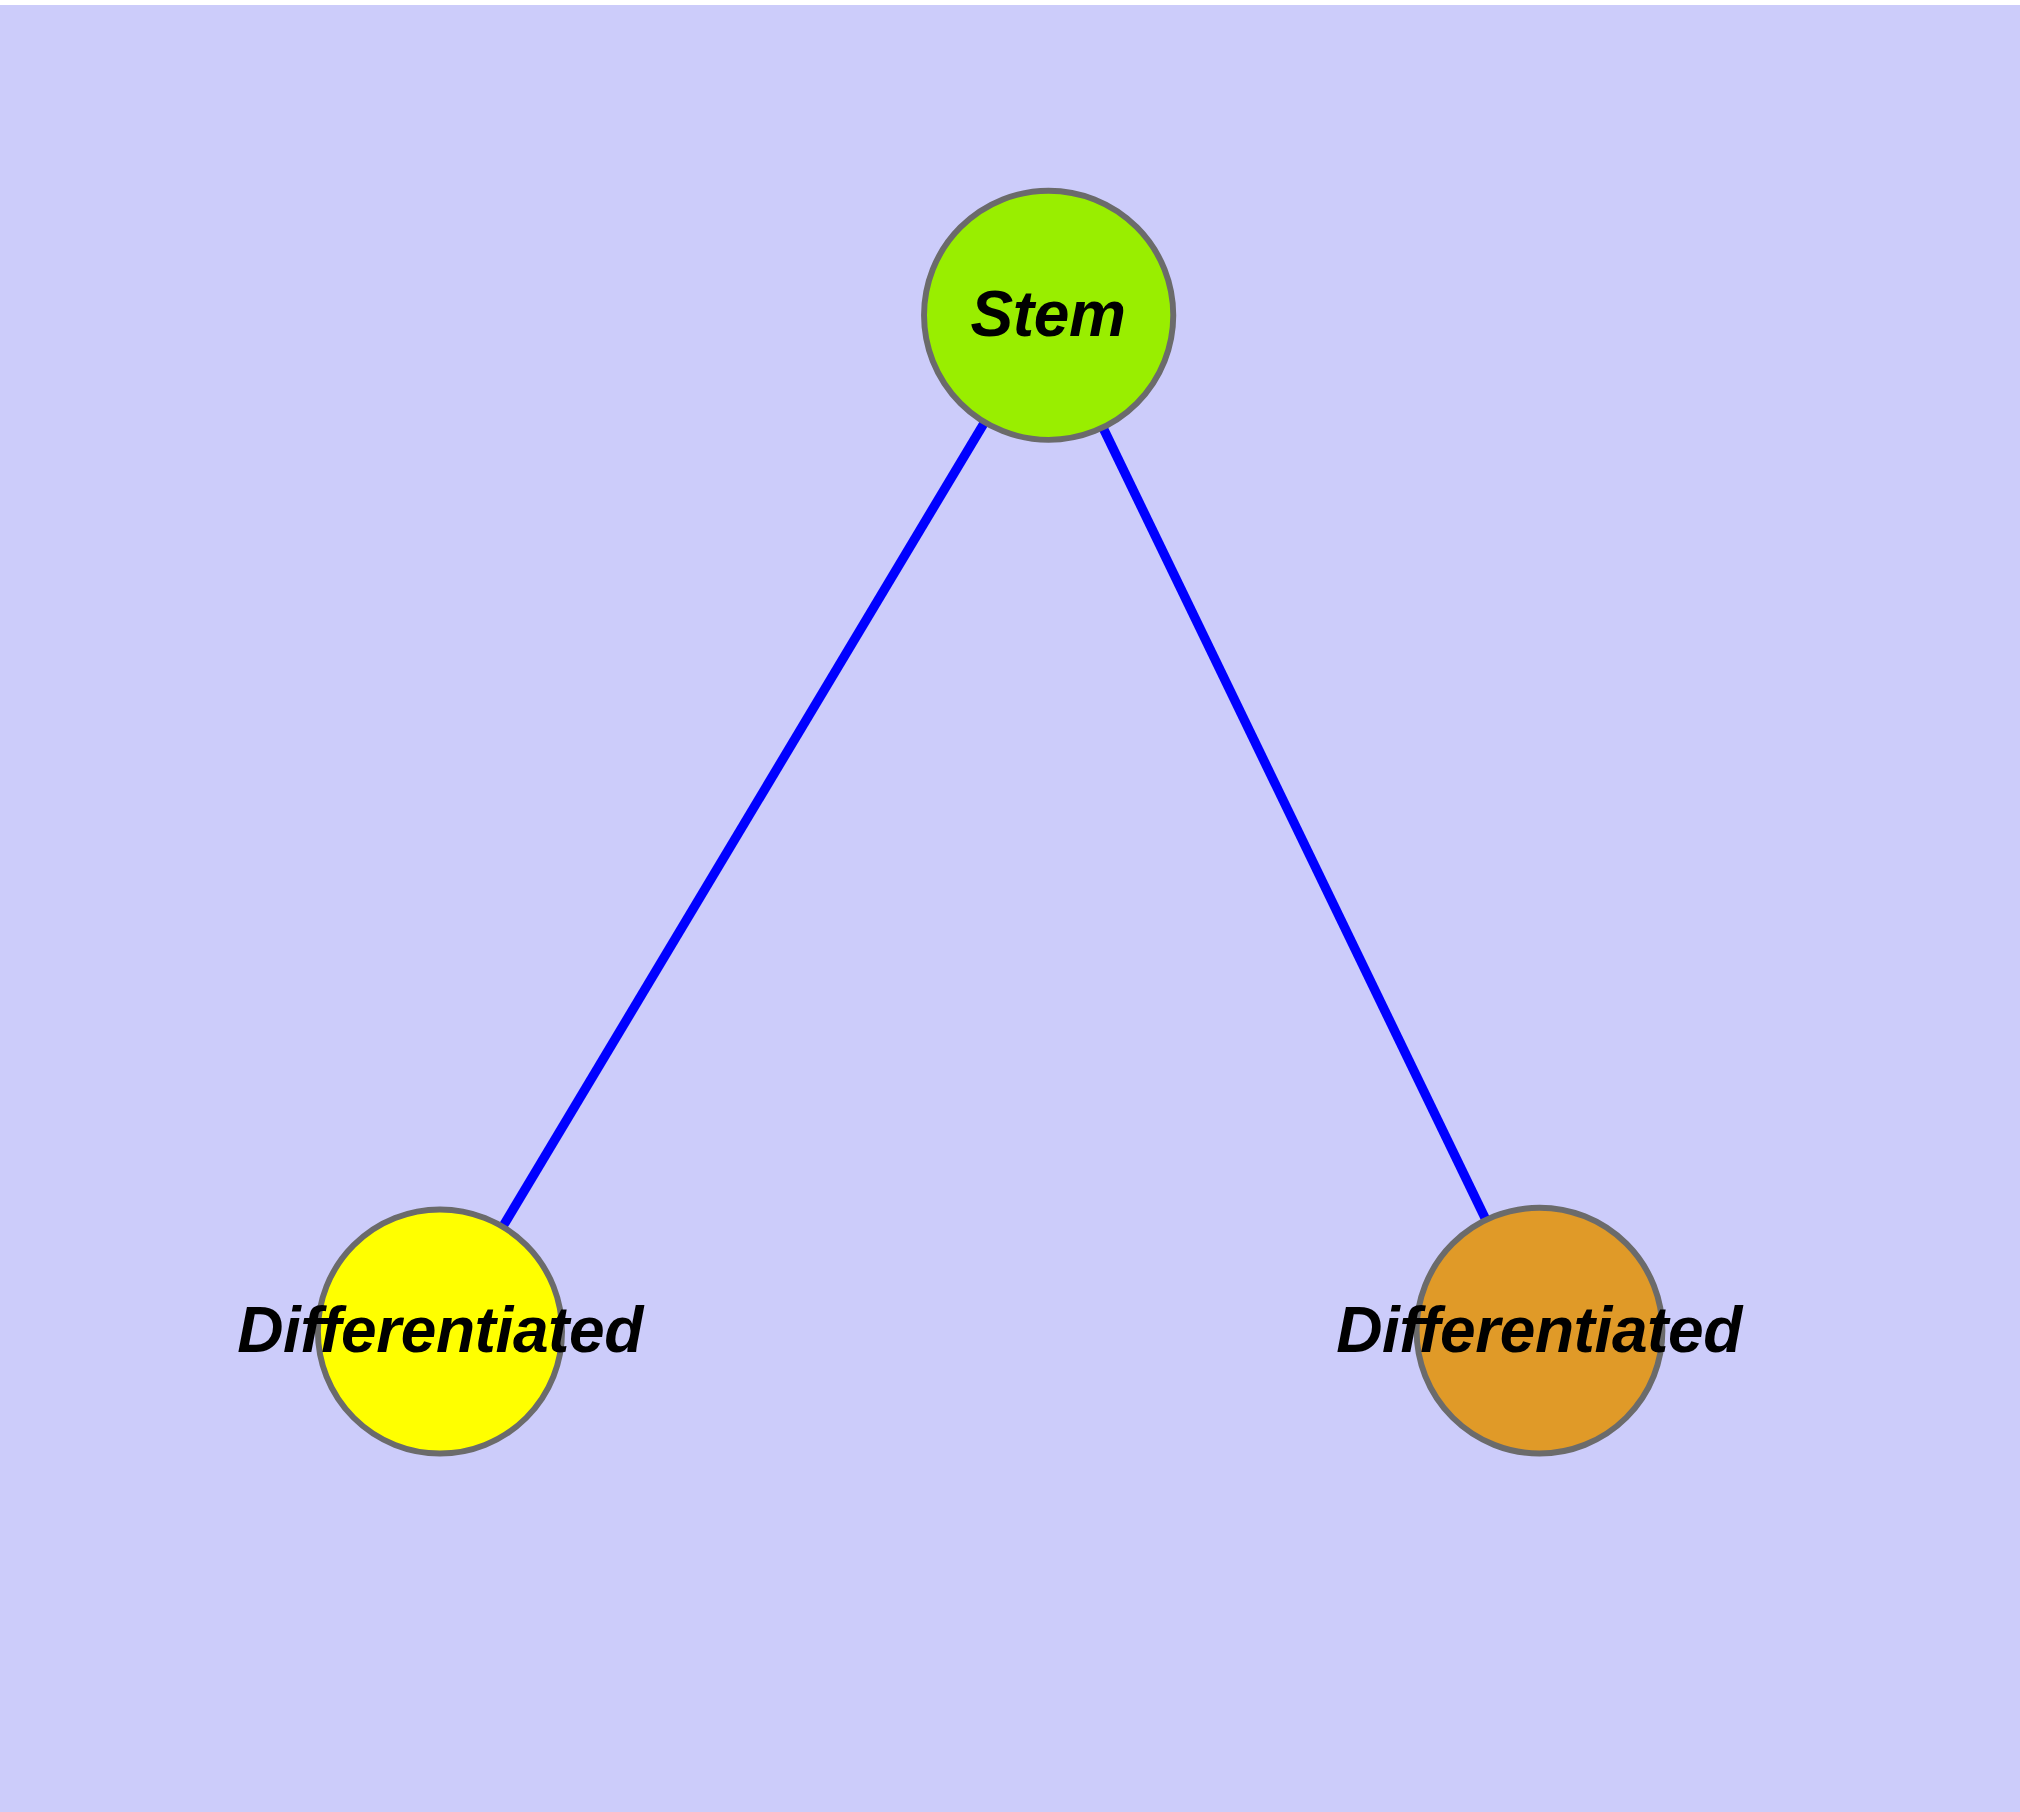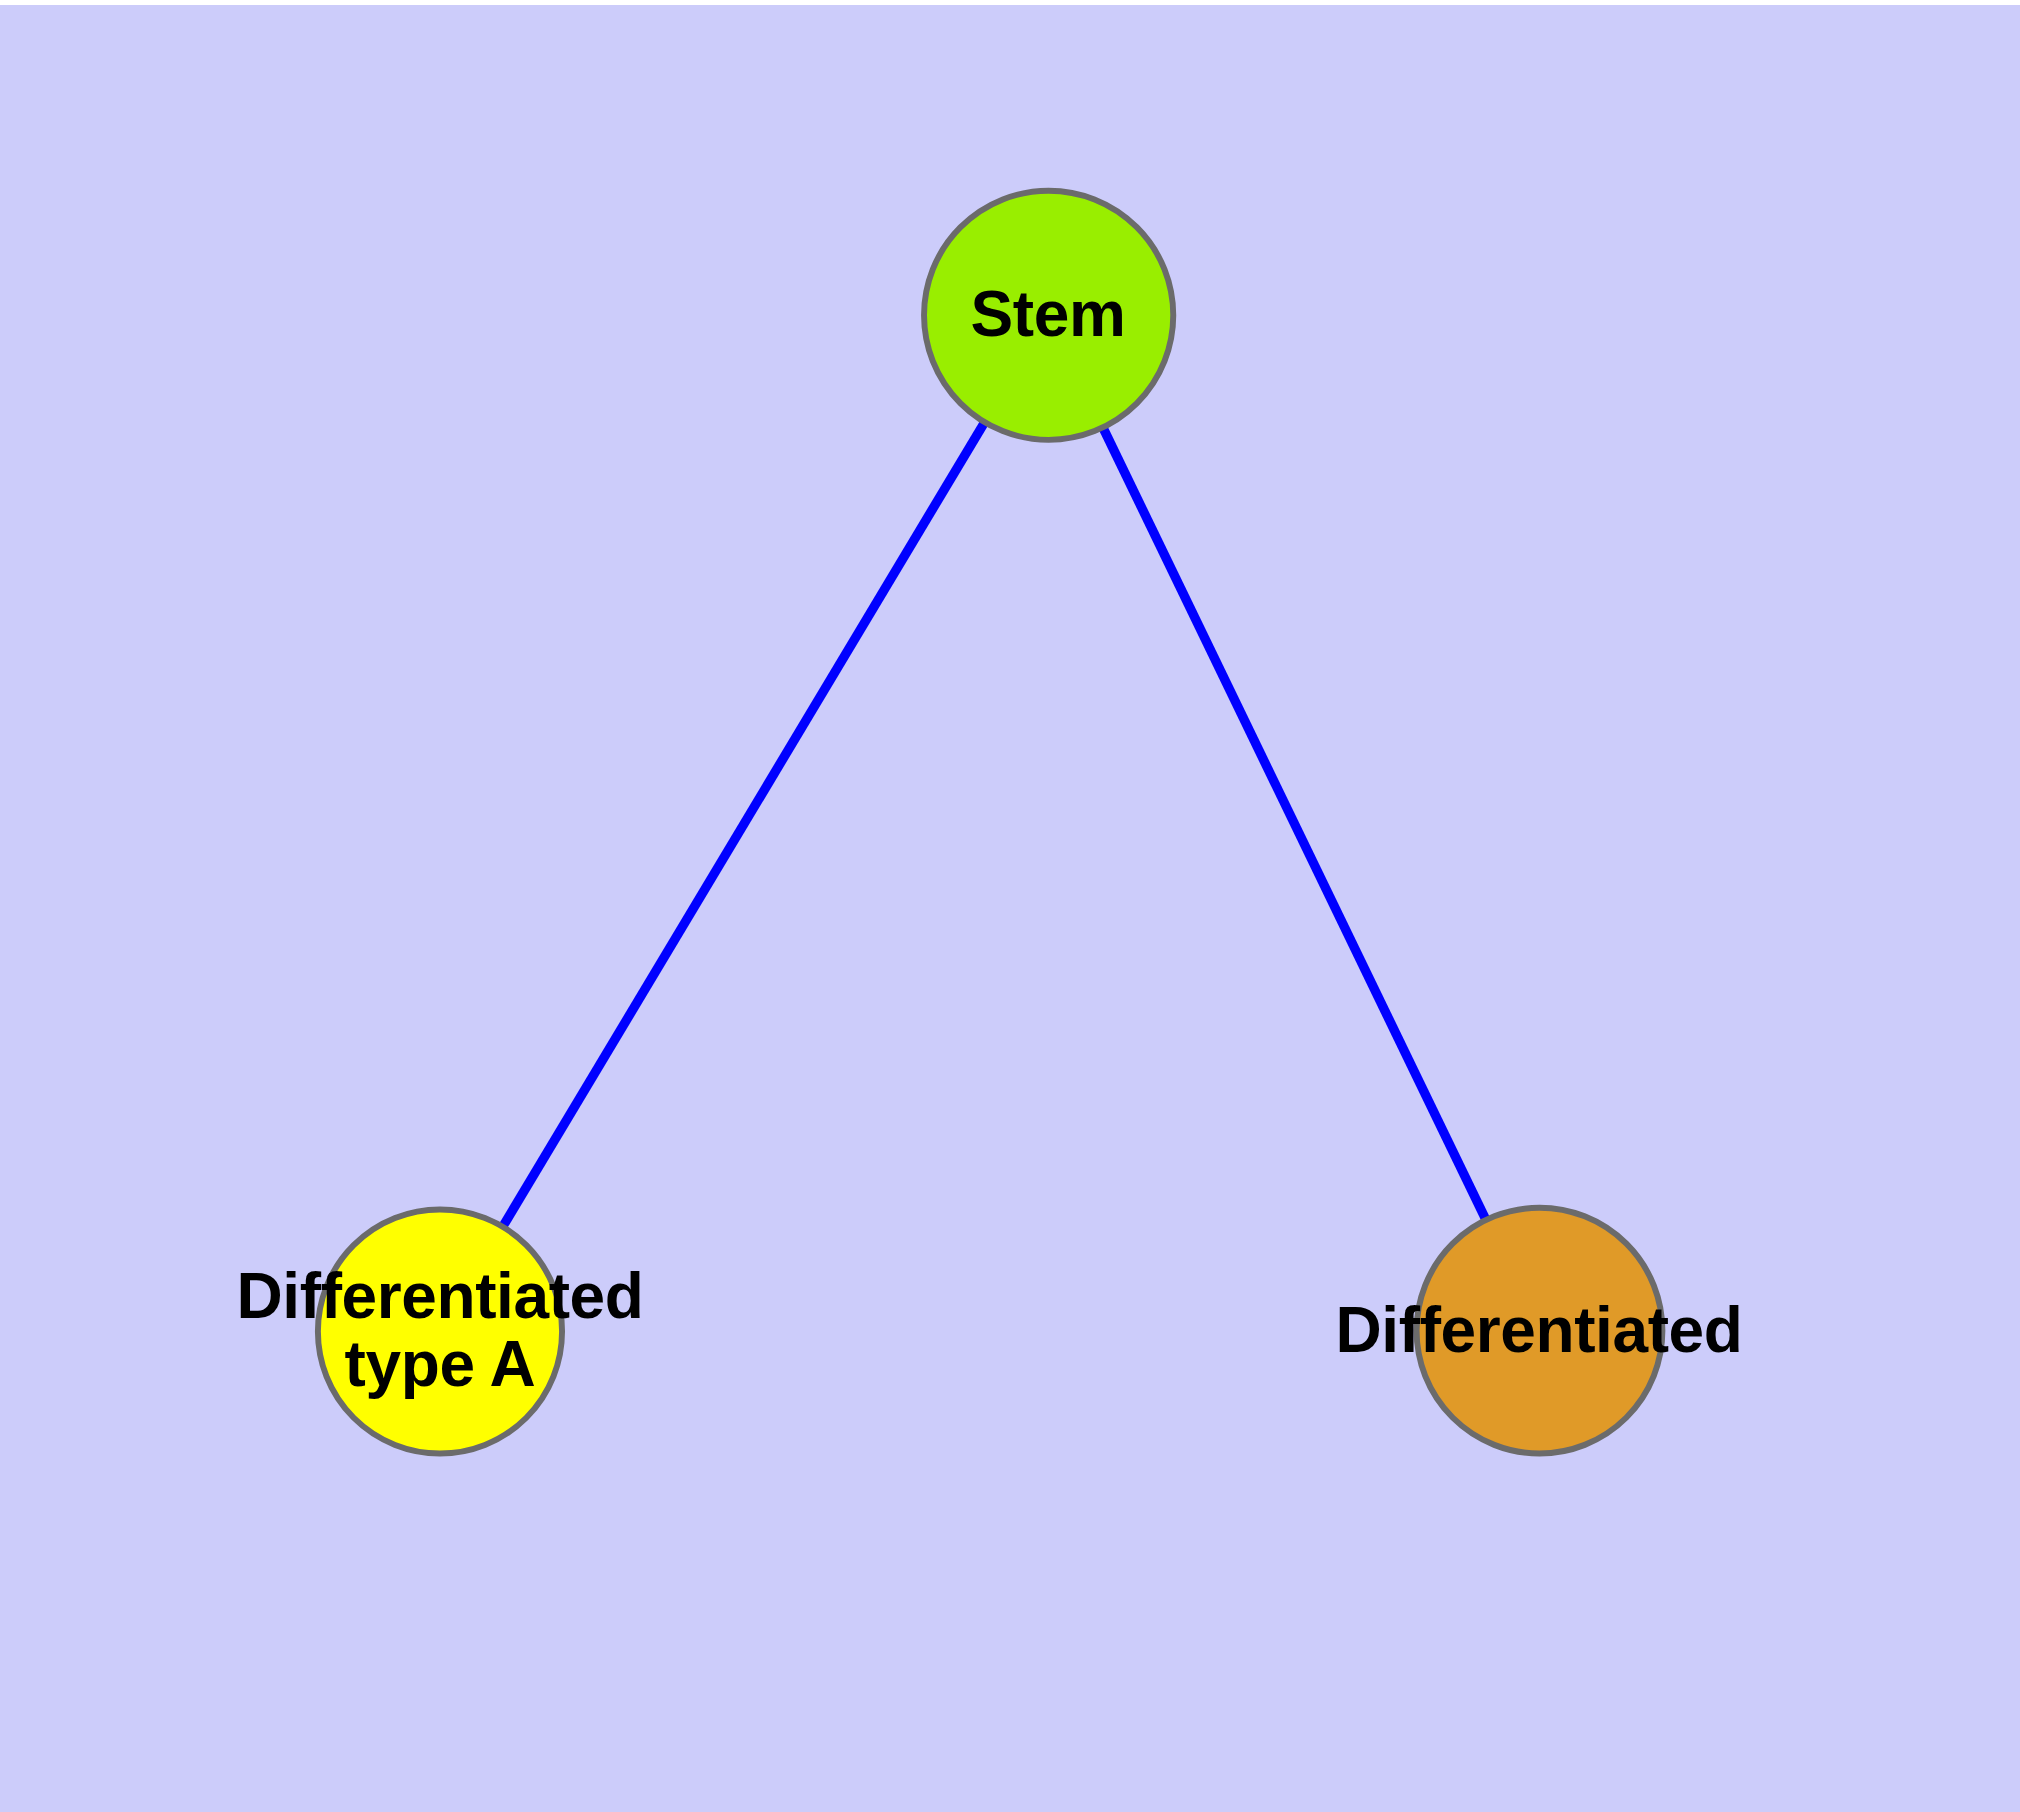--- a/index.html
+++ b/index.html
@@ -47,21 +47,21 @@
   .node-label.stem {
     font-size: 64px;
   }
   .label-line {
     display: block;
   }
 </style>
 </head>
 <body>
 
-<div id="stage" style="width: 2021px; height: 1812px; background: rgb(255, 255, 255);">
+<div id="stage" style="width: 2021px; height: 1812px; background: rgb(255, 255, 255); font-style: italic;">
 
   <div id="canvas-bg" style="background: rgb(204, 204, 250); width: 2021px; height: 1807px;"></div>
 
   <svg id="graph-svg" viewBox="0 0 2384 2138" preserveAspectRatio="none">
     <g id="edges-layer">
         <line x1="1164.5599840300404" y1="492.9687731866038" x2="589.8987390344286" y2="1452.6050304982175" stroke="#0000ff" stroke-width="11" stroke-linecap="butt"></line>
         <line x1="1298.3559177446682" y1="498.9505862834414" x2="1755.51437896093" y2="1444.8501312524938" stroke="#0000ff" stroke-width="11" stroke-linecap="butt"></line>
       </g>
     <g id="nodes-layer">
         <circle cx="1237" cy="372" r="147" fill="#99ee00" stroke="#6b6b6b" stroke-width="7"></circle>
@@ -69,21 +69,20 @@
         <circle cx="1816" cy="1570" r="145" fill="#e09a28" stroke="#6b6b6b" stroke-width="7"></circle>
       </g>
   </svg>
 
   <div id="labels-layer">
       <div class="node-label stem" style="left: 1048px; top: 315px; font-size: 64px; color: rgb(0, 0, 0);">
         <span class="label-line">Stem</span>
       </div>
       <div class="node-label big" style="left: 440px; top: 1331px; font-size: 64px; color: rgb(0, 0, 0);">
         <span class="label-line">Differentiated</span>
-        <span class="label-line">type A</span>
       </div>
       <div class="node-label big" style="left: 1539px; top: 1331px; font-size: 64px; color: rgb(0, 0, 0);">
         <span class="label-line">Differentiated</span>
       </div>
     </div>
 
 </div>
 
 
 </body></html>

